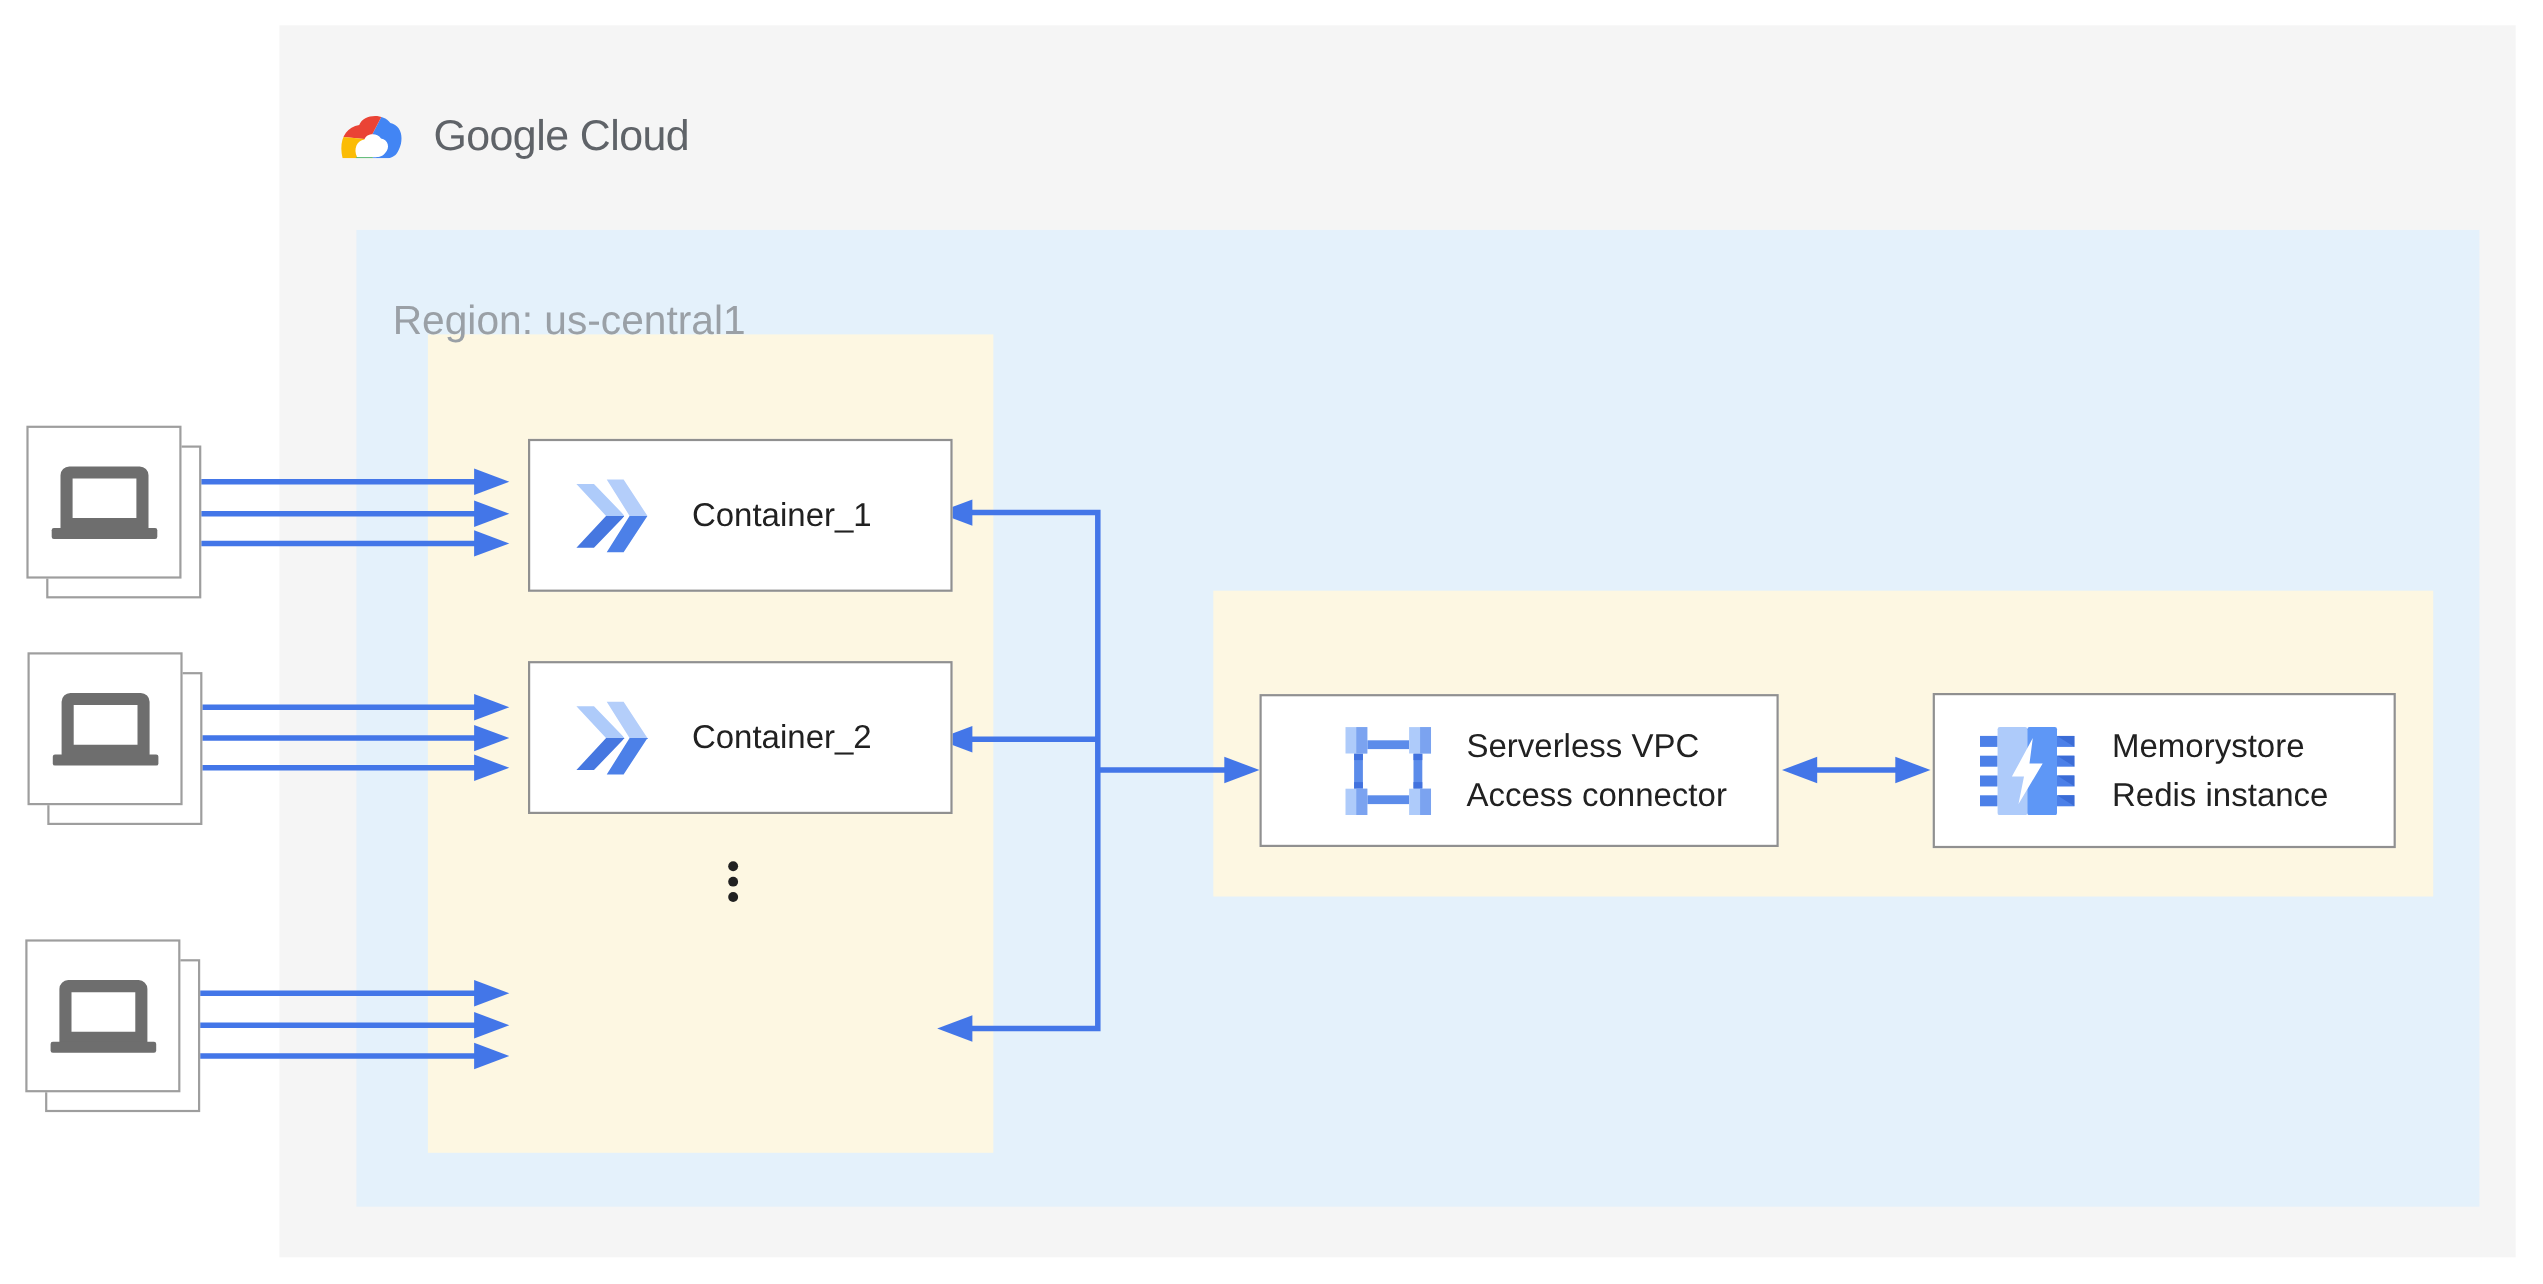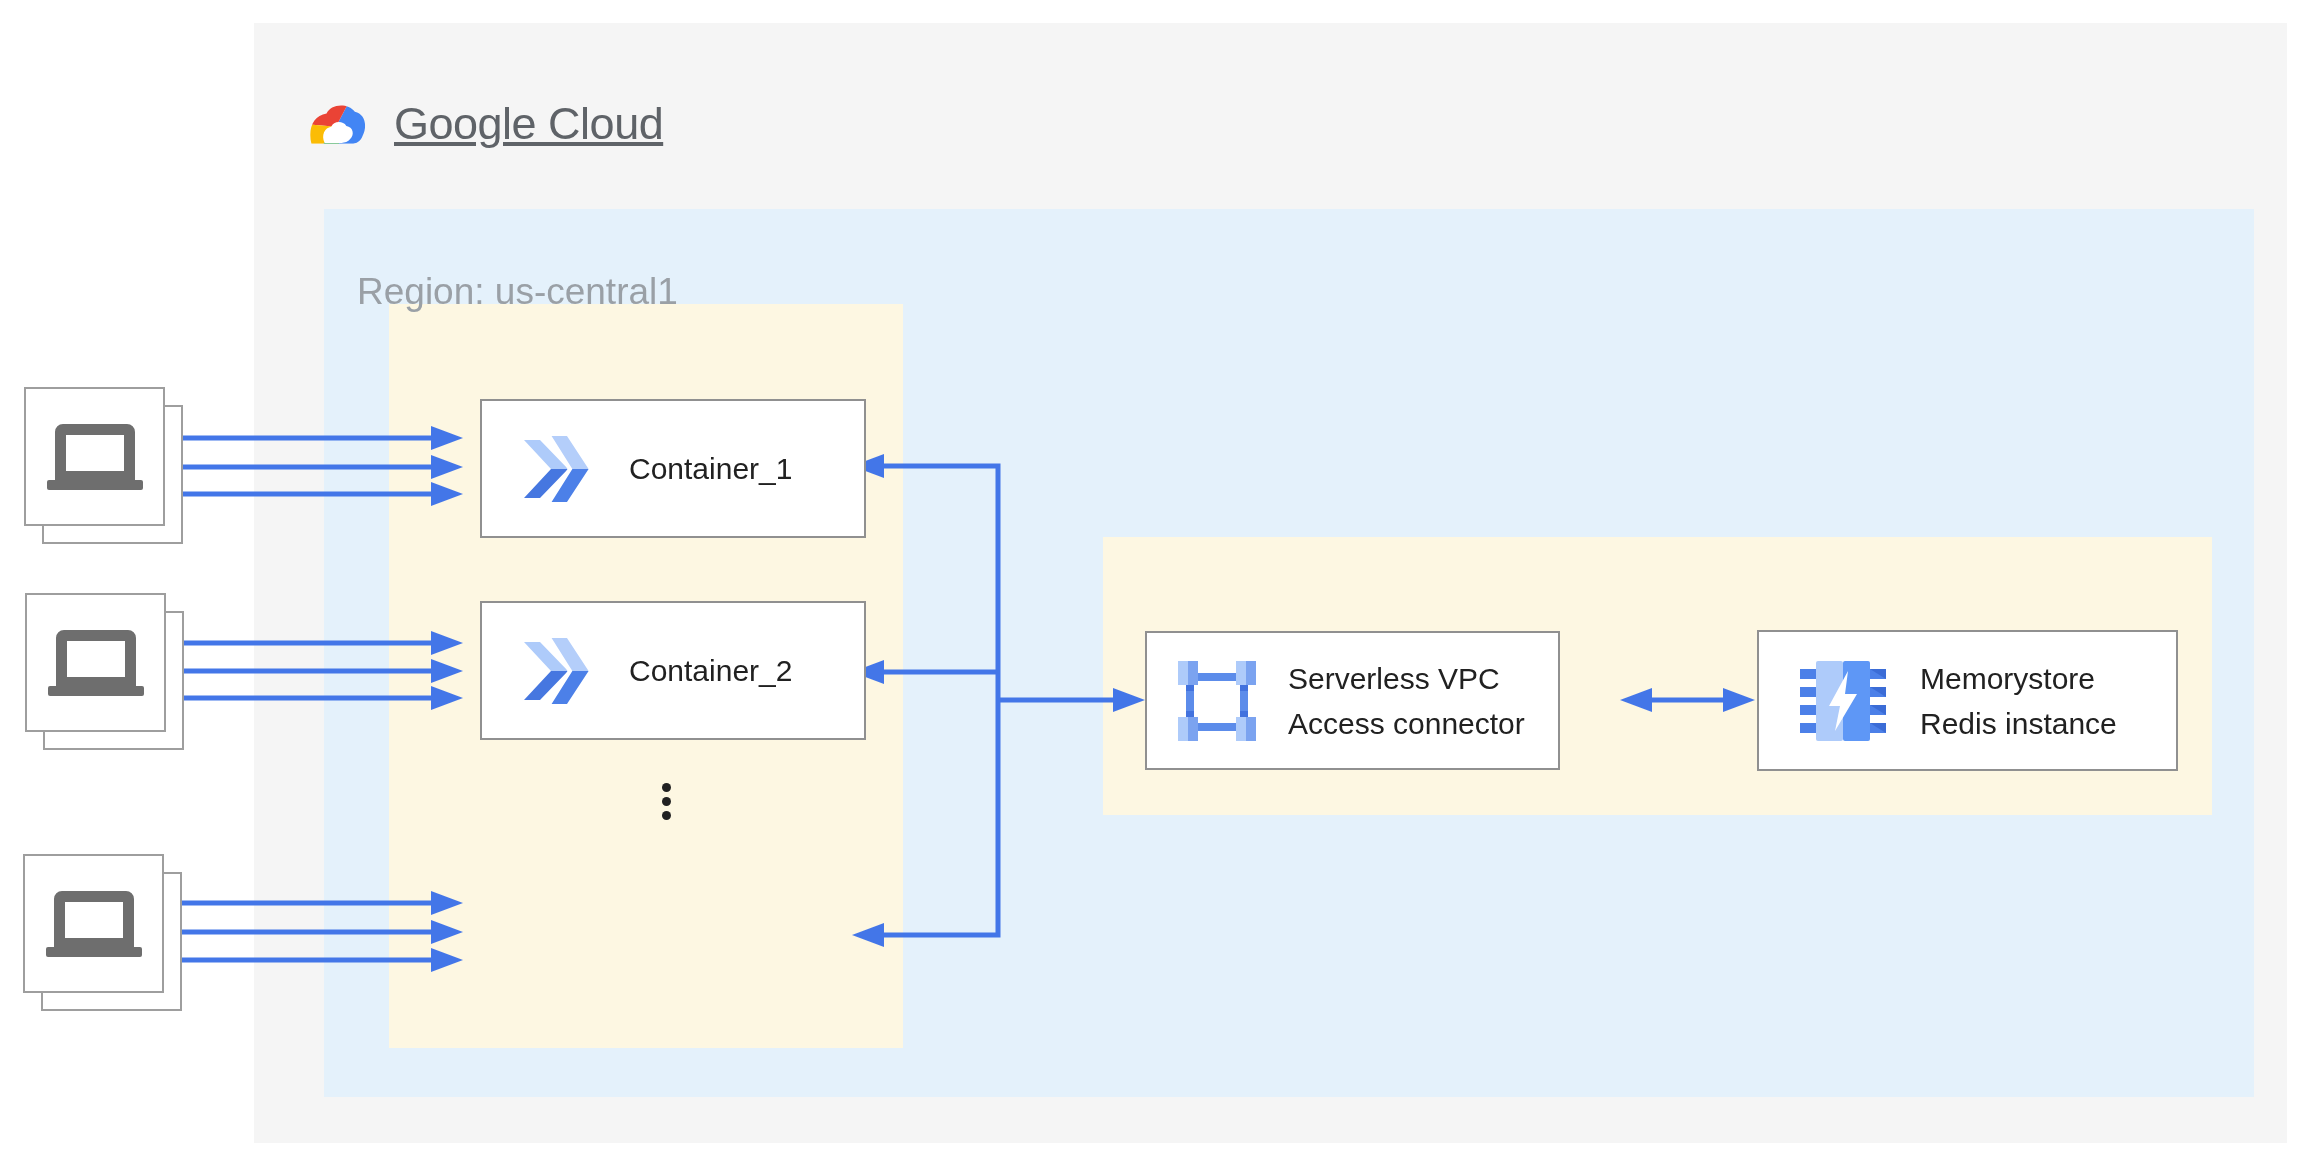--- a/index.html
+++ b/index.html
@@ -3,36 +3,36 @@
 <meta charset="utf-8">
 <style>
   html,body{margin:0;padding:0;background:#fff;}
   .canvas{
     position:relative;width:2312px;height:1167px;background:var(--page-bg,#fff);
     overflow:hidden;font-family:"Liberation Sans",sans-serif;
   }
   .abs{position:absolute;}
   .panel{left:254px;top:23px;width:2033px;height:1120px;background:var(--panel-bg,#F5F5F5);}
   .logo{left:302px;top:94px;height:60px;display:flex;align-items:center;gap:24px;}
-  .logo-text{font-size:45px;color:var(--logo-gray,#5F6368);letter-spacing:-0.5px;white-space:nowrap;text-decoration:underline;}
+  .logo-text{font-size:39px;color:var(--logo-gray,#5F6368);letter-spacing:-0.5px;white-space:nowrap;}
   .region{left:324px;top:209px;width:1930px;height:888px;background:var(--region-bg,#E4F1FB);}
   .zone{background:var(--zone-bg,#FDF7E2);}
   .zone-cloudrun{left:389px;top:304px;width:514px;height:744px;}
   .zone-vpc{left:1103px;top:537px;width:1109px;height:278px;}
   .ghost-label{font-size:37px;color:var(--label-gray,#9AA0A6);white-space:nowrap;}
   .region-label{left:357px;top:248px;margin-top:23px;}
   .cloudrun-label{left:430px;top:341px;}
   .vpc-label{left:1142px;top:574px;}
   .node-box{
     background:#fff;border:2px solid var(--box-border,#909090);box-sizing:border-box;
     display:flex;align-items:center;z-index:5;
   }
   .container-box{left:464px;width:386px;height:139px;padding-left:36px;margin-left:16px;}
   .container-box .label{margin-left:37px;font-size:30px;color:var(--text-dark,#212121);white-space:nowrap;}
-  .connector-box{left:1145px;top:631px;width:415px;height:139px;padding-left:31px;}
+  .connector-box{left:1145px;top:631px;width:472px;height:139px;padding-left:31px;justify-content:center;}
   .redis-box{left:1757px;top:630px;width:421px;height:141px;padding-left:41px;}
   .two-line{margin-left:0;font-size:30px;line-height:45px;color:var(--text-dark,#212121);white-space:nowrap;}
   .connector-box .two-line{margin-left:32px;}
   .redis-box .two-line{margin-left:34px;}
   .arrows{left:0;top:0;z-index:4;}
   .client{width:160px;height:158px;z-index:5;}
   .client-1{left:24px;top:387px;}
   .client-2{left:25px;top:593px;}
   .client-3{left:23px;top:854px;}
   .client-back{position:absolute;left:18px;top:18px;width:141px;height:139px;background:#fff;

